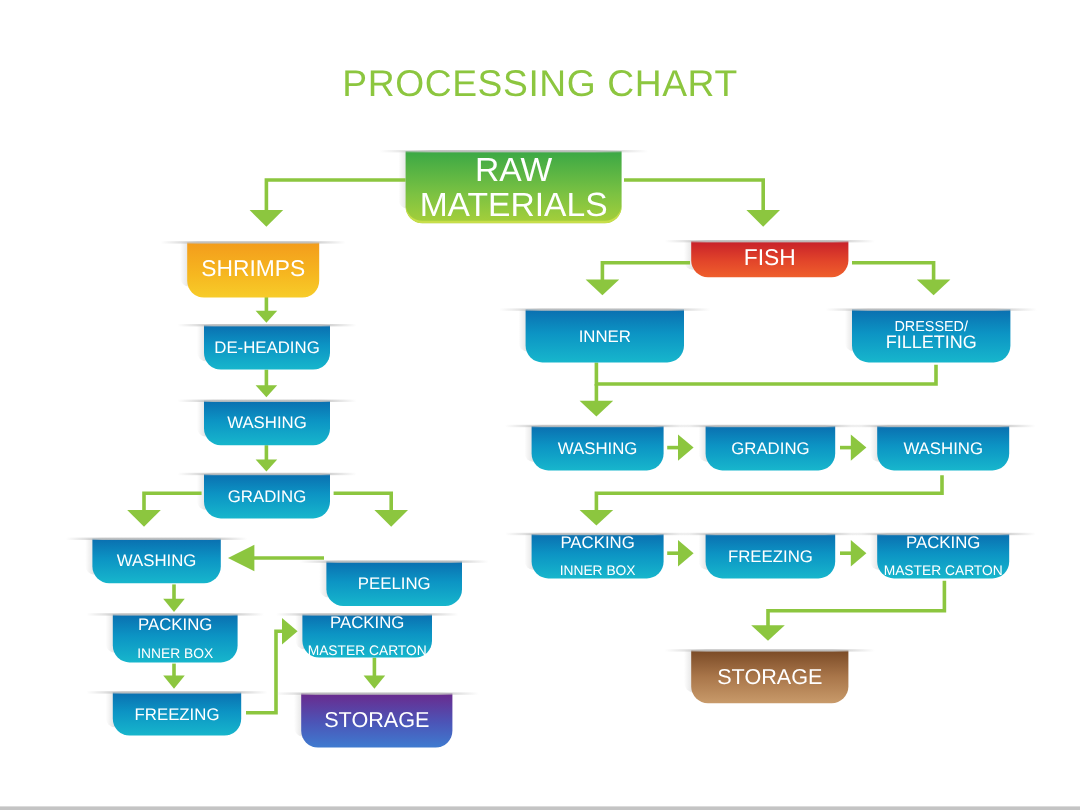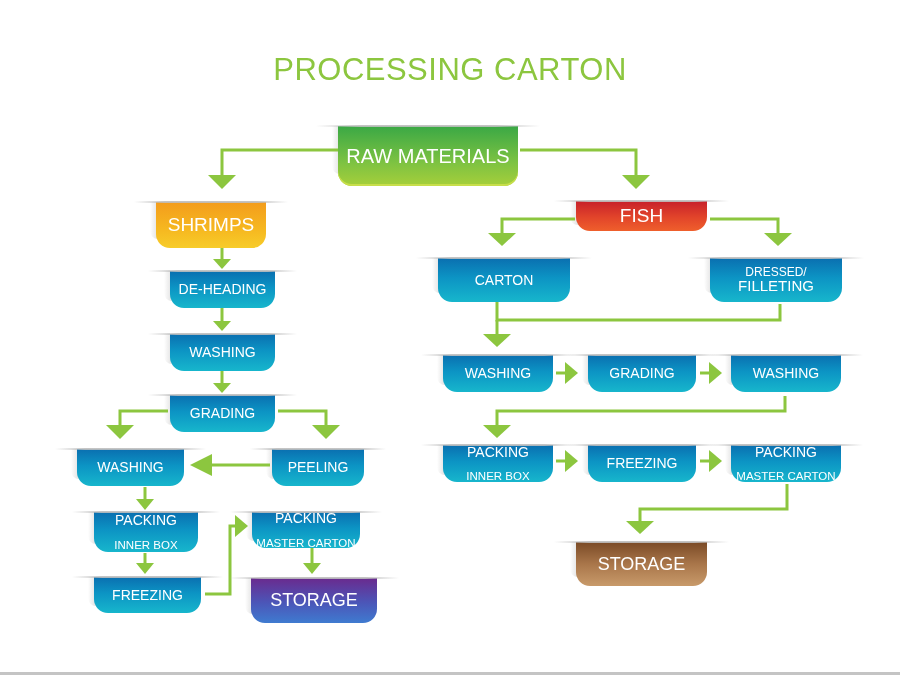--- a/index.html
+++ b/index.html
@@ -18,21 +18,21 @@
   .brown { background: linear-gradient(180deg, #7a4a26 0%, #a9764a 50%, #c89a6a 100%); }
   .t-lg { font-size: 19px; }
   .t-md { font-size: 14px; }
   .two span { display: block; }
   .two .l1 { font-size: 14px; }
   .two .l2 { font-size: 11.5px; margin-top: 11px; }
 </style>
 </head>
 <body>
 
-<div id="title">PROCESSING CARTON</div>
+<div id="title">PROCESSING CHART</div>
 
 <svg id="arrows" width="900" height="675">
   <defs>
     <marker id="ah" markerWidth="6" markerHeight="6" refX="3" refY="3" orient="auto" markerUnits="userSpaceOnUse"></marker>
   </defs>
   <g fill="none" stroke="#8cc63f" stroke-width="3">
 
     <polyline points="338,150 222,150 222,176"></polyline>
 
     <polyline points="520,150 636,150 636,176"></polyline>
@@ -77,40 +77,40 @@
     <polygon points="483,334 511,334 497,347"></polygon>
     <polygon points="565,362 565,384 578,373"></polygon>
     <polygon points="709,362 709,384 722,373"></polygon>
     <polygon points="483,425 511,425 497,438"></polygon>
     <polygon points="565,450 565,472 578,461"></polygon>
     <polygon points="709,450 709,472 722,461"></polygon>
     <polygon points="626,521 654,521 640,534"></polygon>
   </g>
 </svg>
 
-<div class="node green t-lg" style="left:338px;top:126px;width:180px;height:60px;font-size:20px;">
+<div class="node green t-lg" style="left:338px;top:126px;width:180px;height:60px;font-size:28px;">
   <span>RAW MATERIALS</span>
 </div>
 
 <div class="node orange t-lg" style="left:156px;top:202px;width:110px;height:46px;">
   <span>SHRIMPS</span>
 </div>
 <div class="node blue t-md" style="left:170px;top:271px;width:105px;height:37px;justify-content:center;">
   <span>DE-HEADING</span>
 </div>
 <div class="node blue t-md" style="left:170px;top:334px;width:105px;height:37px;">
   <span>WASHING</span>
 </div>
 <div class="node blue t-md" style="left:170px;top:395px;width:105px;height:37px;">
   <span>GRADING</span>
 </div>
 <div class="node blue t-md" style="left:77px;top:449px;width:107px;height:37px;">
   <span>WASHING</span>
 </div>
-<div class="node blue t-md" style="left:272px;top:449px;width:92px;height:37px;">
+<div class="node blue t-md" style="left:272px;top:468px;width:113px;height:37px;">
   <span>PEELING</span>
 </div>
 <div class="node blue two" style="left:94px;top:512px;width:104px;height:40px;">
   <div>
     <span class="l1">PACKING</span>
     <span class="l2">INNER BOX</span>
   </div>
 </div>
 <div class="node blue t-md" style="left:94px;top:577px;width:107px;height:36px;">
   <span>FREEZING</span>
@@ -122,21 +122,21 @@
   </div>
 </div>
 <div class="node purple" style="left:251px;top:578px;width:126px;height:45px;font-size:18px;">
   <span>STORAGE</span>
 </div>
 
 <div class="node red t-lg" style="left:576px;top:201px;width:131px;height:30px;">
   <span>FISH</span>
 </div>
 <div class="node blue t-md" style="left:438px;top:258px;width:132px;height:44px;">
-  <span>CARTON</span>
+  <span>INNER</span>
 </div>
 <div class="node blue two" style="left:710px;top:258px;width:132px;height:44px;">
   <div>
     <span class="l1" style="font-size:12px">DRESSED/</span>
     <span class="l1" style="font-size:15px">FILLETING</span>
   </div>
 </div>
 <div class="node blue t-md" style="left:443px;top:355px;width:110px;height:37px;">
   <span>WASHING</span>
 </div>

